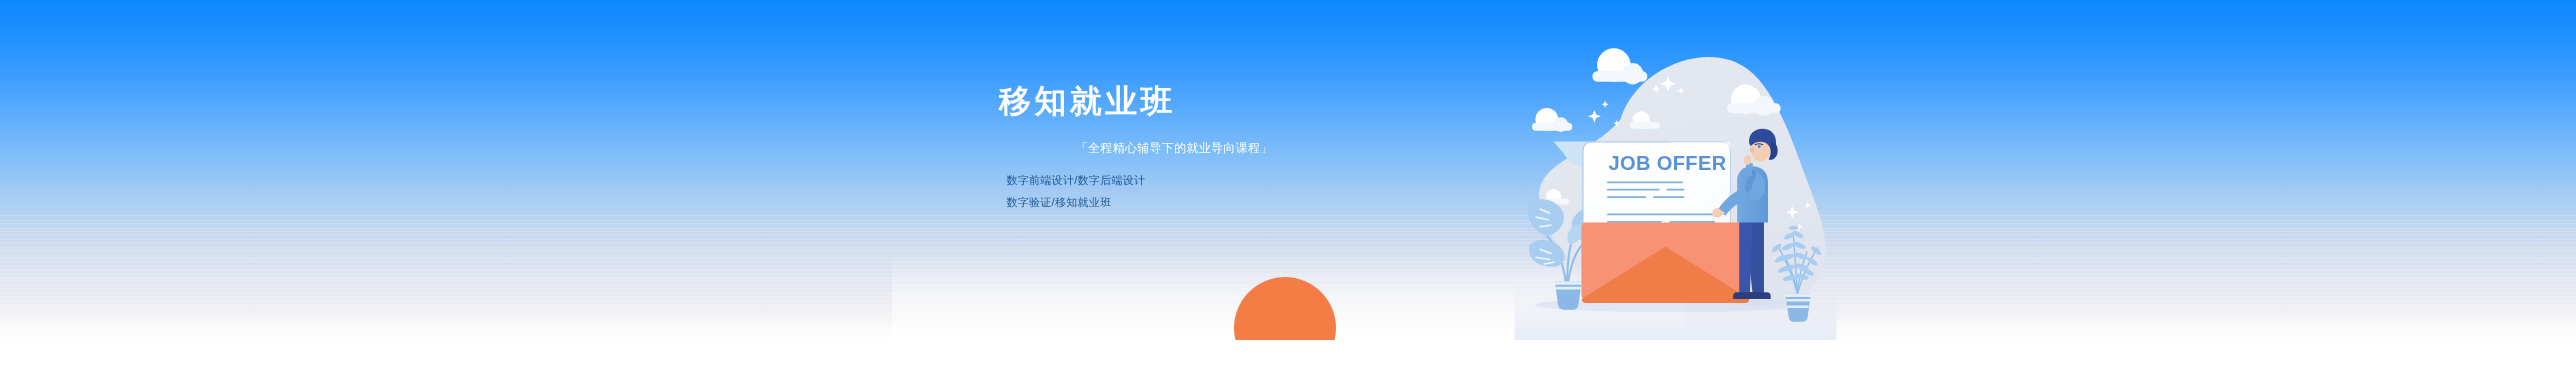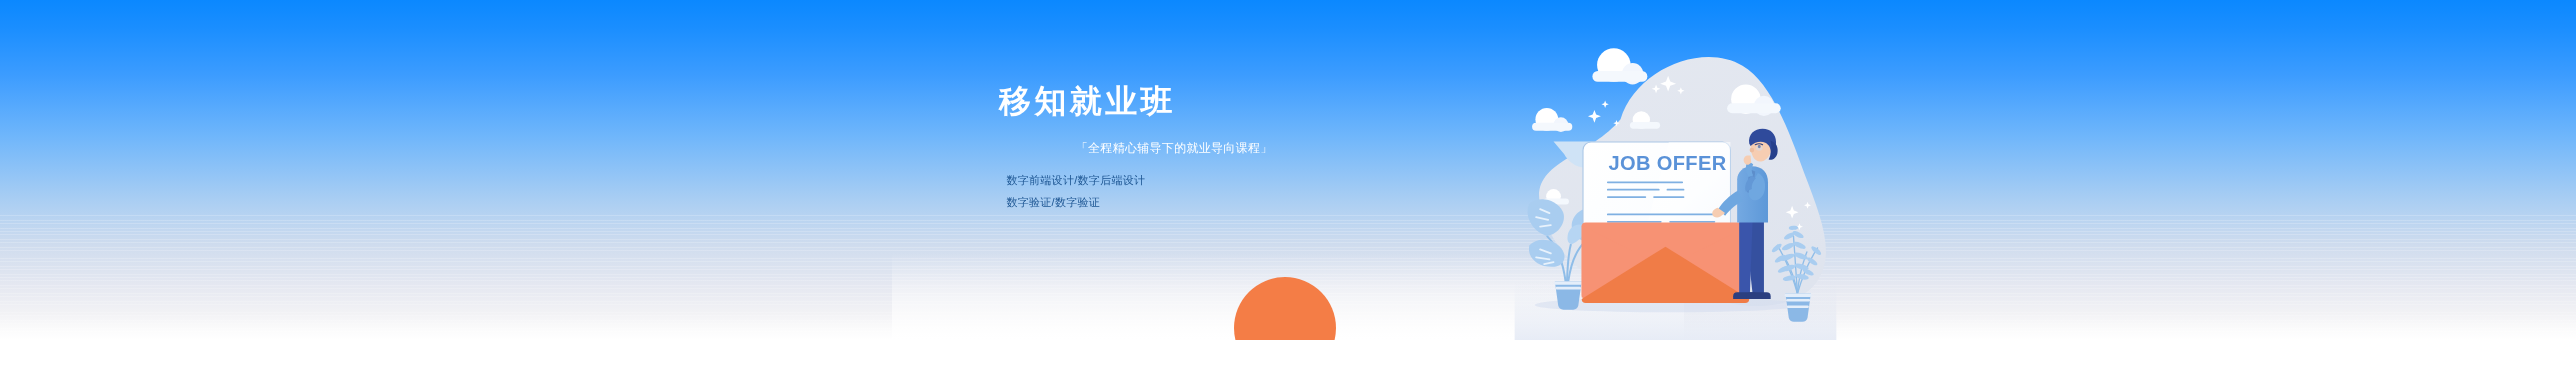--- a/index.html
+++ b/index.html
@@ -128,21 +128,21 @@
 <div class="banner">
 
   <div class="bottom-texture"></div>
   <div class="floor-panel"></div>
 
   <div class="copy">
     <h1 class="headline">移知就业班</h1>
     <p class="subline">「全程精心辅导下的就业导向课程」</p>
     <ul class="bullets">
       <li>数字前端设计/数字后端设计</li>
-      <li>数字验证/数字验证</li>
+      <li>数字验证/移知就业班</li>
     </ul>
   </div>
 
   <div class="orange-dome"></div>
 
   <div class="illustration">
     <svg viewBox="0 0 520 567" xmlns="http://www.w3.org/2000/svg">
       <defs>
         <linearGradient id="paperGrad" x1="0" y1="0" x2="1" y2="1">
           <stop offset="0%" stop-color="#ffffff"></stop>

